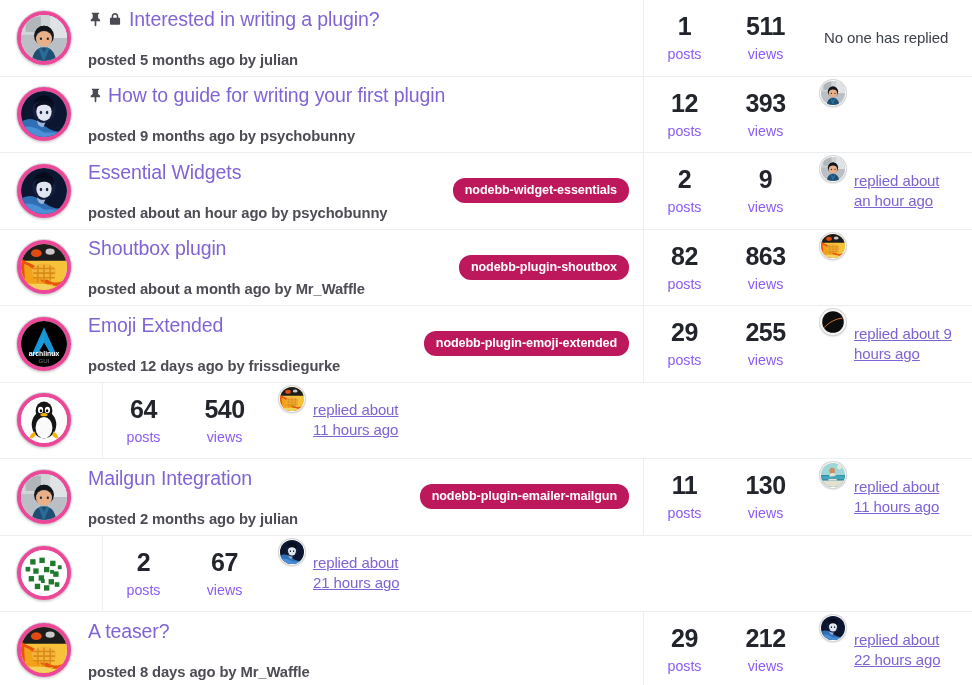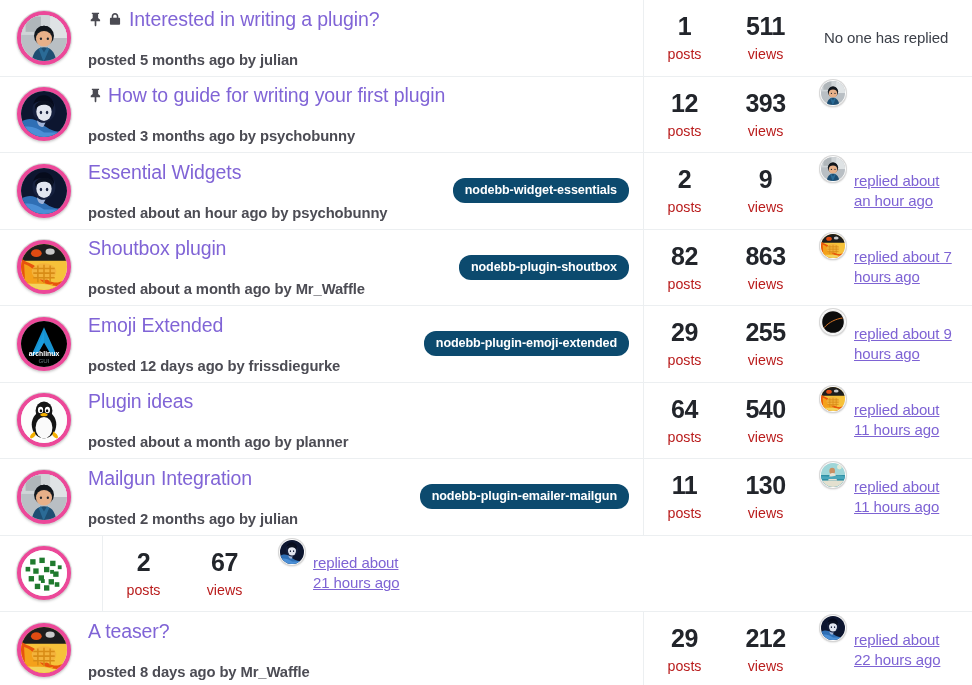--- a/index.html
+++ b/index.html
@@ -91,21 +91,21 @@
   .tag-cell {
     flex: 0 0 auto;
     display: flex;
     justify-content: flex-end;
     align-items: center;
     padding-right: 14px;
     min-width: 0;
   }
   .tag {
     display: inline-block;
-    background: #0c4a6e;
+    background: #be185d;
     color: #ffffff;
     font-size: 12.6px;
     font-weight: 700;
     padding: 5px 12px 6px;
     border-radius: 12px;
     white-space: nowrap;
     letter-spacing: -0.1px;
   }
 
   
@@ -126,21 +126,21 @@
   }
   .stat-value {
     font-size: 25px;
     font-weight: 700;
     color: #22252b;
     line-height: 1.05;
     letter-spacing: -0.5px;
   }
   .stat-label {
     font-size: 14.2px;
-    color: #b91c1c;
+    color: #8b5cf6;
     margin-top: 7px;
     font-weight: 400;
   }
 
   
   .reply-cell {
     flex: 0 0 auto;
     width: 166px;
     height: 100%;
     display: flex;
@@ -257,21 +257,21 @@
       <div class="title-inner">
         <div class="topic-title-line">
           <span class="pin-icon">
               <svg width="15" height="16" viewBox="0 0 16 16" fill="currentColor">
   <path d="M4.2 1.2h7.6v1.5h-1v4.1l2.1 2.1v1.5H8.9V15l-.9 1-.9-1v-4.6H2.9V8.9L5 6.8V2.7h-1z"></path>
               </svg>
             </span>
 
           <a class="topic-title" href="#">How to guide for writing your first plugin</a>
         </div>
-        <div class="topic-meta">posted 3 months ago by psychobunny</div>
+        <div class="topic-meta">posted 9 months ago by psychobunny</div>
       </div>
     </div>
 
     <div class="tag-cell">
       
     </div>
 
     <div class="stats">
       <div class="stat">
         <span class="stat-value">12</span>
@@ -414,21 +414,20 @@
     <path d="M0 18c8 8 14 6 22 14s10 16 20 18 18-6 18-6V60H0z" fill="#e8540d"></path>
     <path d="M4 26c8 2 14 8 18 16s12 12 20 10l-4 8H6z" fill="#f4a11a"></path>
     <ellipse cx="30" cy="36" rx="16" ry="11" fill="#f3b33c"></ellipse>
     <path d="M16 32h28M16 38h28M16 44h28" stroke="#d88c16" stroke-width="2"></path>
     <path d="M22 28v22M30 27v24M38 28v22" stroke="#d88c16" stroke-width="2"></path>
     <ellipse cx="20" cy="12" rx="7" ry="5" fill="#e04b12"></ellipse>
     <ellipse cx="38" cy="10" rx="6" ry="4" fill="#c9c9c9"></ellipse>
     <path d="M0 50c14 4 26 0 40 4l20 2V60H0z" fill="#f3d35d"></path>
           </svg>
         </div>
-           <a class="reply-text" href="#">replied about 7 hours ago</a>
     </div>
     </div>
     <div class="topic-row">
     <div class="avatar-cell">
       <div class="avatar">
           <svg viewBox="0 0 60 60">
             <rect width="60" height="60" fill="#000"></rect>
     <path d="M30 8 L47 46 L38 42 L30 28 L22 42 L13 46 Z" fill="#1793d1"></path>
     <path d="M30 14 L30 28 L22 42 L17 44 Z" fill="#1b9fe0" opacity=".85"></path>
     <text x="30" y="46" font-family="Liberation Sans,sans-serif" font-size="9" font-weight="700" fill="#ffffff" text-anchor="middle">archlinux</text>
@@ -485,29 +484,20 @@
     <ellipse cx="34.5" cy="17" rx="3.4" ry="4.2" fill="#fff"></ellipse>
     <ellipse cx="26" cy="18" rx="1.6" ry="2" fill="#111"></ellipse>
     <ellipse cx="34" cy="18" rx="1.6" ry="2" fill="#111"></ellipse>
     <path d="M25 23c2-3 8-3 10 0 -1 3-9 3-10 0z" fill="#f5b000"></path>
     <path d="M19 50c-3 4-6 5-7 3s2-6 6-8z" fill="#f5b000"></path>
     <path d="M41 50c3 4 6 5 7 3s-2-6-6-8z" fill="#f5b000"></path>
           </svg>
         </div>
     </div>
 
-    <div class="title-cell">
-      <div class="title-inner">
-        <div class="topic-title-line">
-
-          <a class="topic-title" href="#">Plugin ideas</a>
-        </div>
-        <div class="topic-meta">posted about a month ago by planner</div>
-      </div>
-    </div>
 
     <div class="tag-cell">
       
     </div>
 
     <div class="stats">
       <div class="stat">
         <span class="stat-value">64</span>
         <span class="stat-label">posts</span>
       </div>

